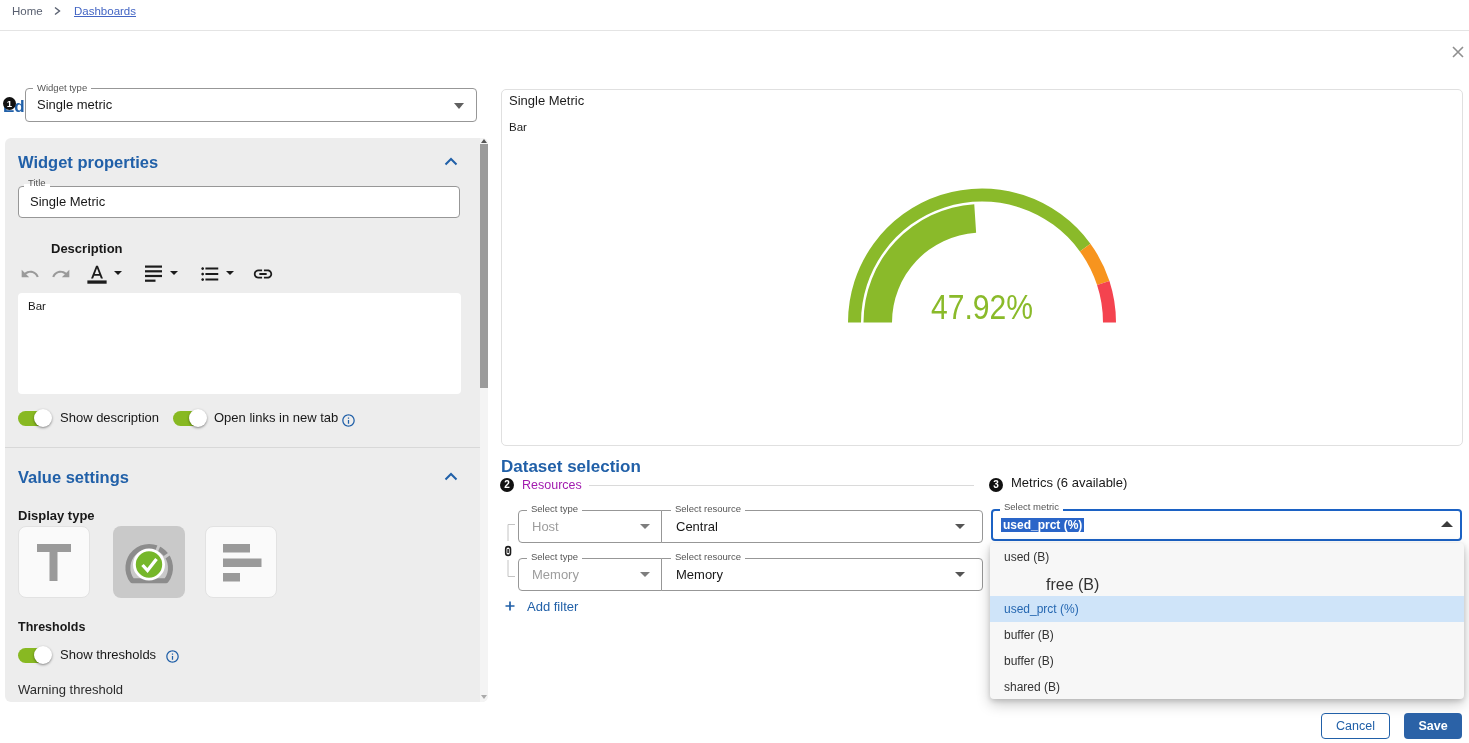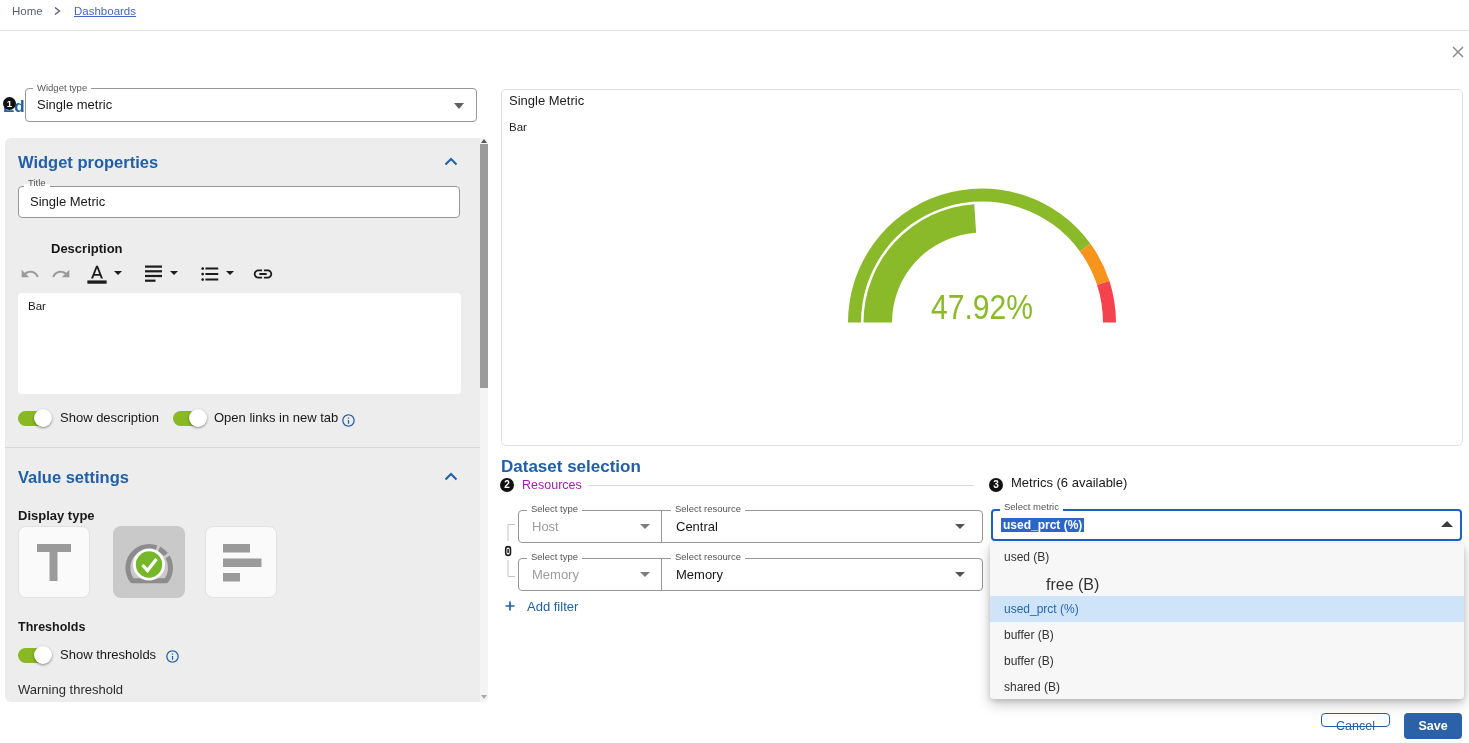--- a/index.html
+++ b/index.html
@@ -188,14 +188,14 @@
 
 <div class="abs" style="left:990px;top:543px;width:474px;height:156px;background:#f7f7f7;border-radius:4px;box-shadow:0 5px 14px rgba(0,0,0,.22),0 2px 5px rgba(0,0,0,.14);"></div>
 <div class="abs" style="left:990px;top:595.5px;width:474px;height:26px;background:#cfe4f9;"></div>
 <div class="abs" style="left:1004px;top:550px;font-size:12px;color:#333;">used (B)</div>
 <div class="abs" style="left:1004px;top:576px;font-size:16px;color:#333;margin-left:42px;">free (B)</div>
 <div class="abs" style="left:1004px;top:602px;font-size:12px;color:#2567b1;">used_prct (%)</div>
 <div class="abs" style="left:1004px;top:628px;font-size:12px;color:#333;">buffer (B)</div>
 <div class="abs" style="left:1004px;top:654px;font-size:12px;color:#333;">buffer (B)</div>
 <div class="abs" style="left:1004px;top:680px;font-size:12px;color:#333;">shared (B)</div>
 
-<div class="abs" style="left:1321px;top:713px;width:69px;height:14px;border:1px solid #2160a8;border-radius:4px;color:#2160a8;font-size:12.5px;text-align:center;line-height:25px;">Cancel</div>
+<div class="abs" style="left:1321px;top:713px;width:69px;height:26px;border:1px solid #2160a8;border-radius:4px;color:#2160a8;font-size:12.5px;text-align:center;line-height:25px;">Cancel</div>
 <div class="abs" style="left:1404px;top:713px;width:58px;height:26px;background:#2b62a7;border-radius:4px;color:#fff;font-size:12.5px;font-weight:bold;text-align:center;line-height:26px;">Save</div>
 
 </body></html>

